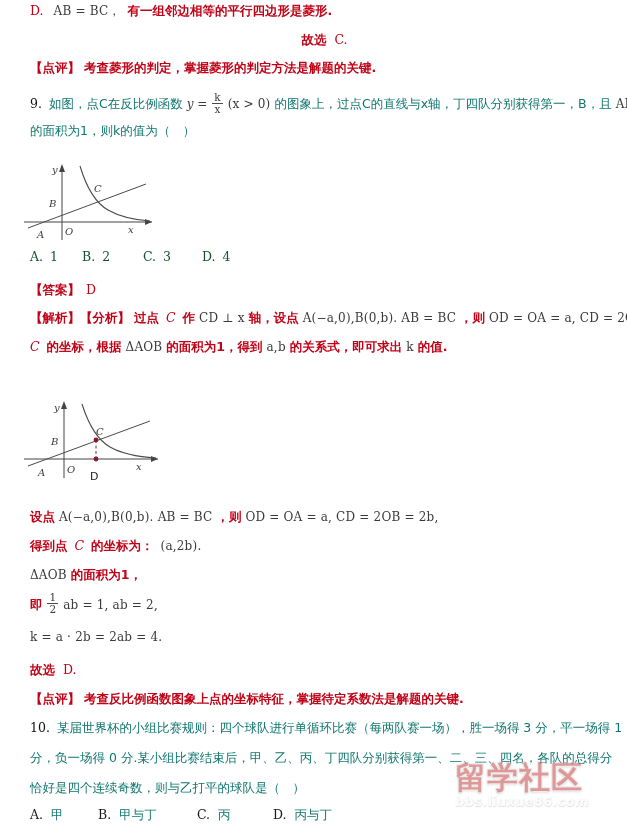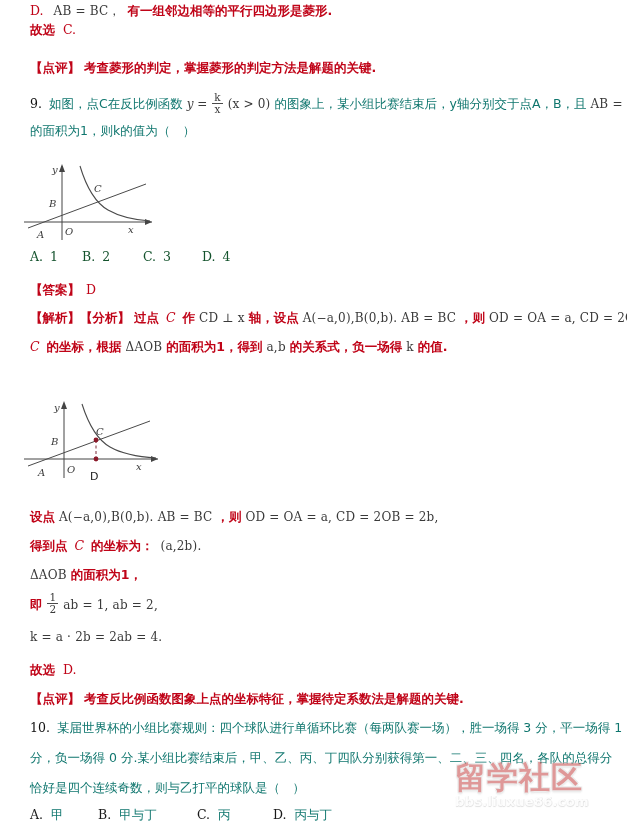--- a/index.html
+++ b/index.html
@@ -98,40 +98,40 @@
 <body>
 
 <div class="page">
 
   <div class="line" style="top:4px;">
     <span class="serif red" style="font-size:12.5px;">D.</span>
     <span class="mathv" style="margin-left:6px;">AB = BC，</span>
     <span class="cn red" style="margin-left:3px;">有一组邻边相等的平行四边形是菱形.</span>
   </div>
 
-  <div class="line" style="top:23px;">
+  <div class="line" style="top:33px;text-align:center;">
     <span class="cn red">故选</span>
     <span class="serif red" style="margin-left:4px;">C.</span>
   </div>
 
   <div class="line" style="top:61px;">
     <span class="cn red">【点评】</span>
     <span class="cn red">考查菱形的判定，掌握菱形的判定方法是解题的关键.</span>
   </div>
 
   <div class="line" style="top:92px;">
     <span class="serif">9.</span>
     <span class="q" style="margin-left:3px;">如图，点C在反比例函数</span>
     <span class="mathi" style="font-size:12px;color:#3a3a3a;">y =</span>
     <span class="frac">
       <span class="num">k</span>
       <span class="den">x</span>
     </span>
     <span class="mathv">(x &gt; 0)</span>
-    <span class="q">的图象上，某小组比赛结束后，y轴分别交于点A，B，且</span>
+    <span class="q">的图象上，过点C的直线与x轴，丁四队分别获得第一，B，且</span>
     <span class="mathv">AB = BC</span>
     
   </div>
 
   <div class="line" style="top:124px;">
     <span class="q">的面积为1，则k的值为（　）</span>
   </div>
 
   <div class="figwrap" style="left:24px; top:160px; width:150px; height:82px;">
     <svg width="150" height="82" viewBox="0 0 150 82">
@@ -191,21 +191,21 @@
     <span class="mathv">OD = OA = a,  CD = 2OB = 2b,</span>
     
   </div>
 
   <div class="line" style="top:340px;">
     <span class="mathi red">C</span>
     <span class="cn red" style="margin-left:3px;">的坐标，根据</span>
     <span class="mathv">ΔAOB</span>
     <span class="cn red">的面积为1，得到</span>
     <span class="mathv">a,b</span>
-    <span class="cn red">的关系式，负一场得</span>
+    <span class="cn red">的关系式，即可求出</span>
     <span class="mathv">k</span>
     <span class="cn red">的值.</span>
   </div>
 
 
   <div class="figwrap" style="left:24px; top:396px; width:155px; height:88px;">
     <svg width="155" height="88" viewBox="0 0 155 88">
 
       <line x1="0" y1="63" x2="134" y2="63" stroke="#444" stroke-width="1"></line>
       <polygon points="134,63 127,60 127,66" fill="#444"></polygon>

